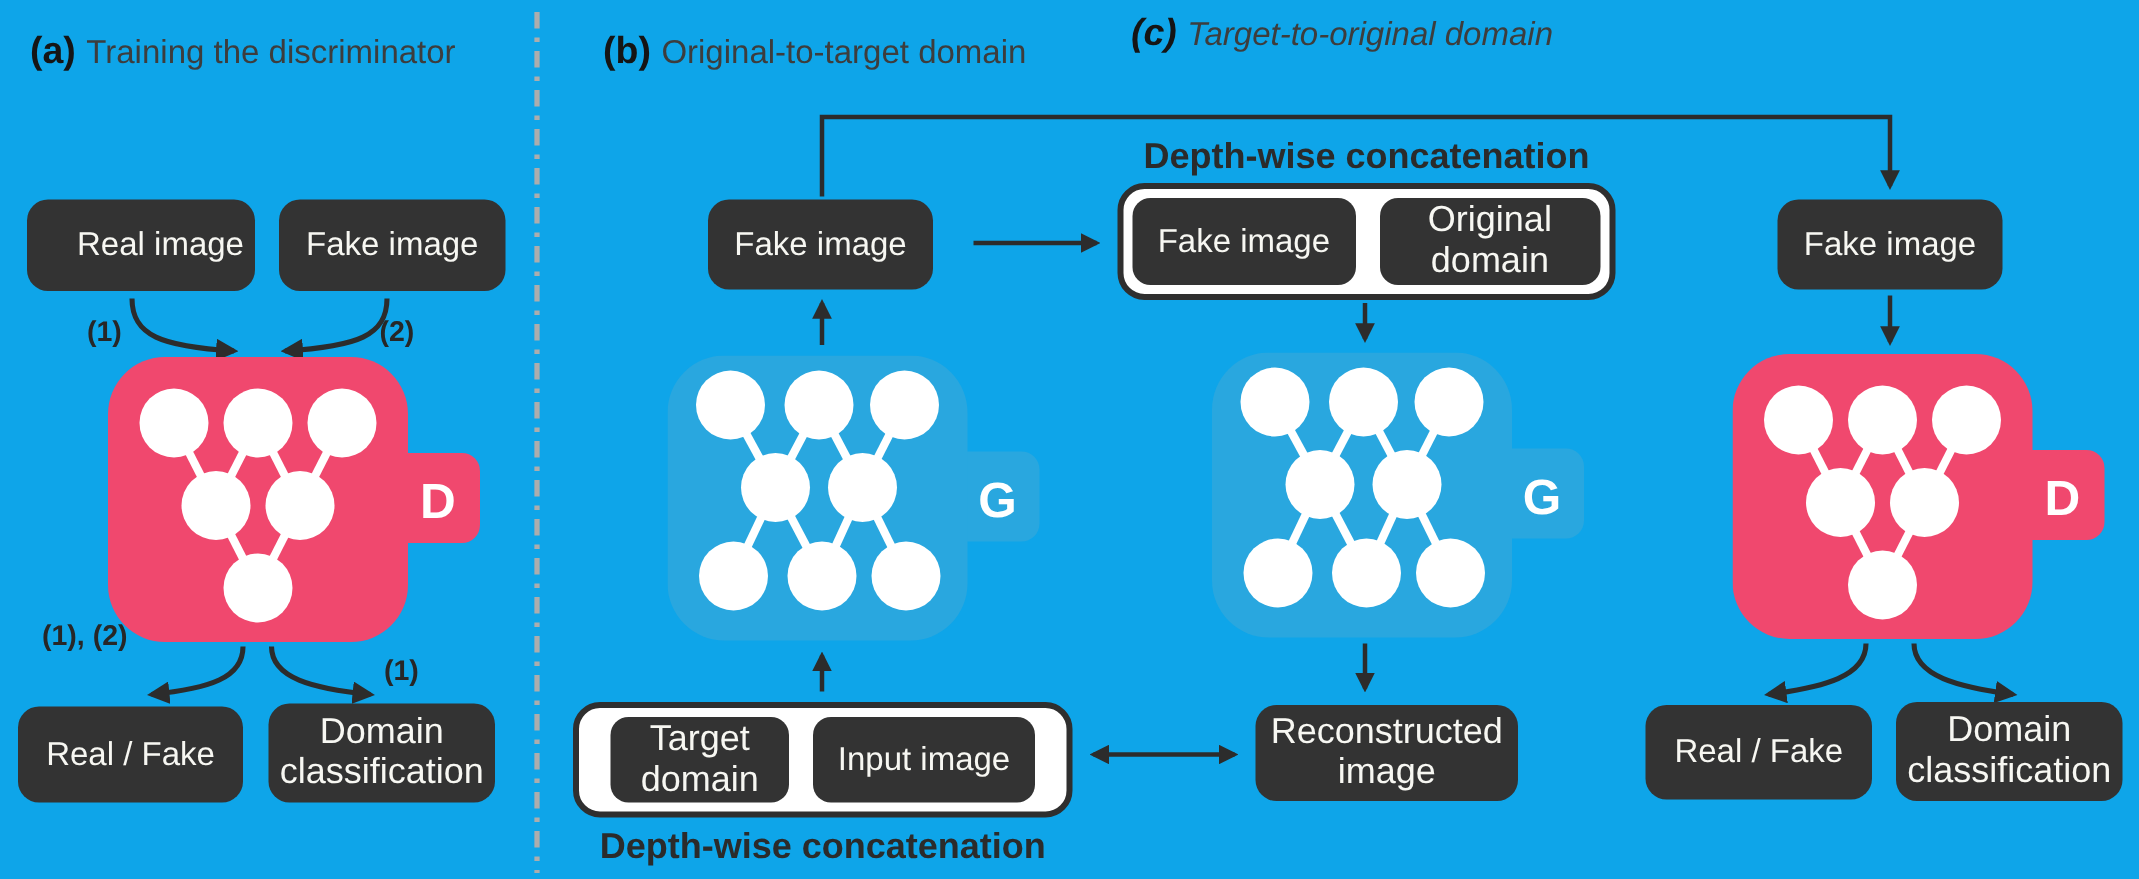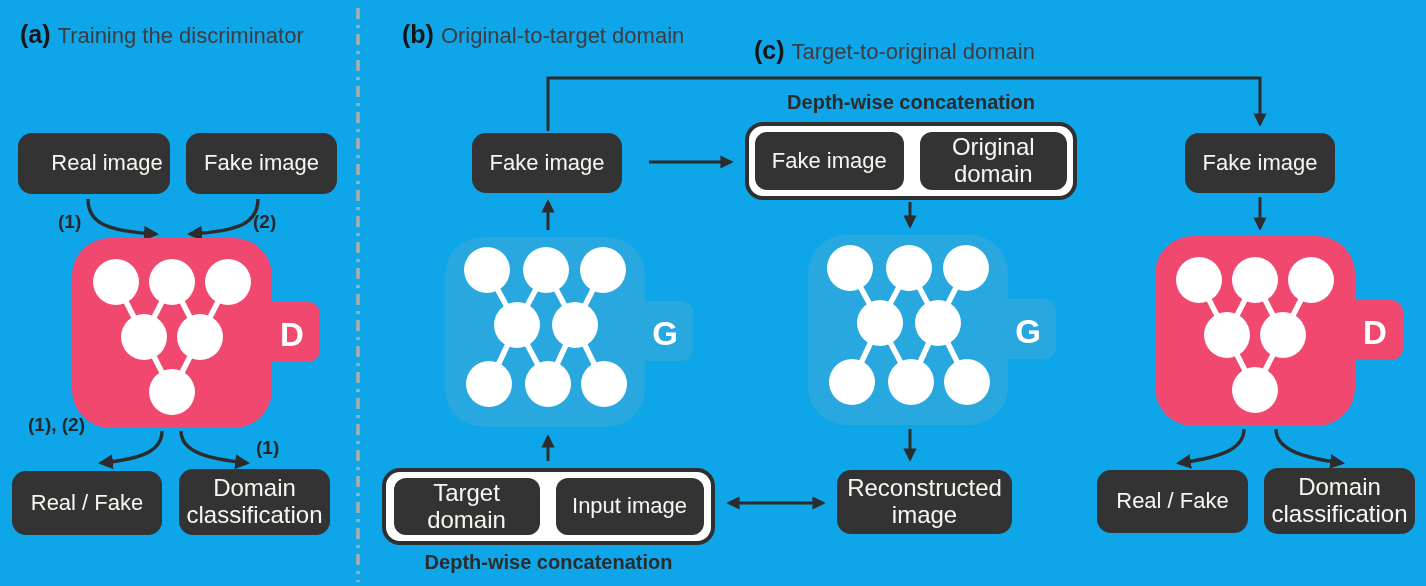--- a/index.html
+++ b/index.html
@@ -15,21 +15,21 @@
     font-size:22px;line-height:1.12;padding:2px 6px;box-sizing:border-box;
   }
   .box.small{font-size:24px;}
   .concat{
     position:absolute;background:#ffffff;border:4px solid #2f2f2f;border-radius:18px;
     display:flex;align-items:center;justify-content:center;gap:16px;
     box-sizing:border-box;padding:6px;
   }
   .concat .box{position:static;border-radius:12px;}
   .caption{
-    position:absolute;font-weight:bold;color:#2b2b2b;font-size:20px;
+    position:absolute;font-weight:bold;color:#2b2b2b;font-size:24px;
     text-align:center;white-space:nowrap;
   }
   .lbl{
     position:absolute;font-weight:bold;color:#272727;font-size:19px;white-space:nowrap;
   }
   svg{display:block;}
   .net{position:absolute;}
   #overlay{position:absolute;left:0;top:0;pointer-events:none;}
 </style>
 </head>
@@ -68,21 +68,21 @@
     <path d="M 1244 429 C 1244 451, 1216 458, 1179 463" fill="none" stroke="#2C2C2C" stroke-width="3.4" marker-end="url(#ah)"></path>
     <path d="M 1276 429 C 1276 451, 1306 458, 1342 463" fill="none" stroke="#2C2C2C" stroke-width="3.4" marker-end="url(#ah)"></path>
   </svg>
 
   <div class="title" style="left:20px;top:20px;">
     <span class="tag">(a)</span><span>Training the discriminator</span>
   </div>
   <div class="title" style="left:402px;top:20px;">
     <span class="tag">(b)</span><span>Original-to-target domain</span>
   </div>
-  <div class="title" style="left:754px;top:36px;">
+  <div class="title" style="left:754px;top:8px;font-style:italic;">
     <span class="tag">(c)</span><span>Target-to-original domain</span>
   </div>
 
   <div class="box" style="left:18px;top:133px;width:152px;height:61px;padding-left:32px;">Real image</div>
   <div class="box" style="left:186px;top:133px;width:151px;height:61px;">Fake image</div>
 
   <div class="lbl" style="left:58px;top:211px;">(1)</div>
   <div class="lbl" style="left:253px;top:211px;">(2)</div>
 
   <svg class="net" style="left:72px;top:238px;" width="250" height="195" viewBox="0 0 250 195">
@@ -135,21 +135,21 @@
       <circle cx="72" cy="88" r="23"></circle>
         <circle cx="130" cy="88" r="23"></circle>
       <circle cx="44" cy="147" r="23"></circle>
         <circle cx="103" cy="147" r="23"></circle>
         <circle cx="159" cy="147" r="23"></circle>
     </g>
     <text x="220" y="96" fill="#ffffff" font-size="33" font-weight="600" text-anchor="middle" dominant-baseline="central">G</text>
   </svg>
 
   <div class="concat" style="left:382px;top:468px;width:333px;height:77px;">
-    <div class="box small" style="width:146px;height:57px;">Target domain</div>
+    <div class="box small" style="width:119px;height:57px;">Target domain</div>
     <div class="box" style="width:148px;height:57px;">Input image</div>
   </div>
   <div class="caption" style="left:382px;top:551px;width:333px;">Depth-wise concatenation</div>
 
   <div class="caption" style="left:745px;top:91px;width:332px;">Depth-wise concatenation</div>
 
   <div class="concat" style="left:745px;top:122px;width:332px;height:78px;">
     <div class="box" style="width:150px;height:58px;">Fake image</div>
     <div class="box small" style="width:149px;height:58px;">Original domain</div>
   </div>

